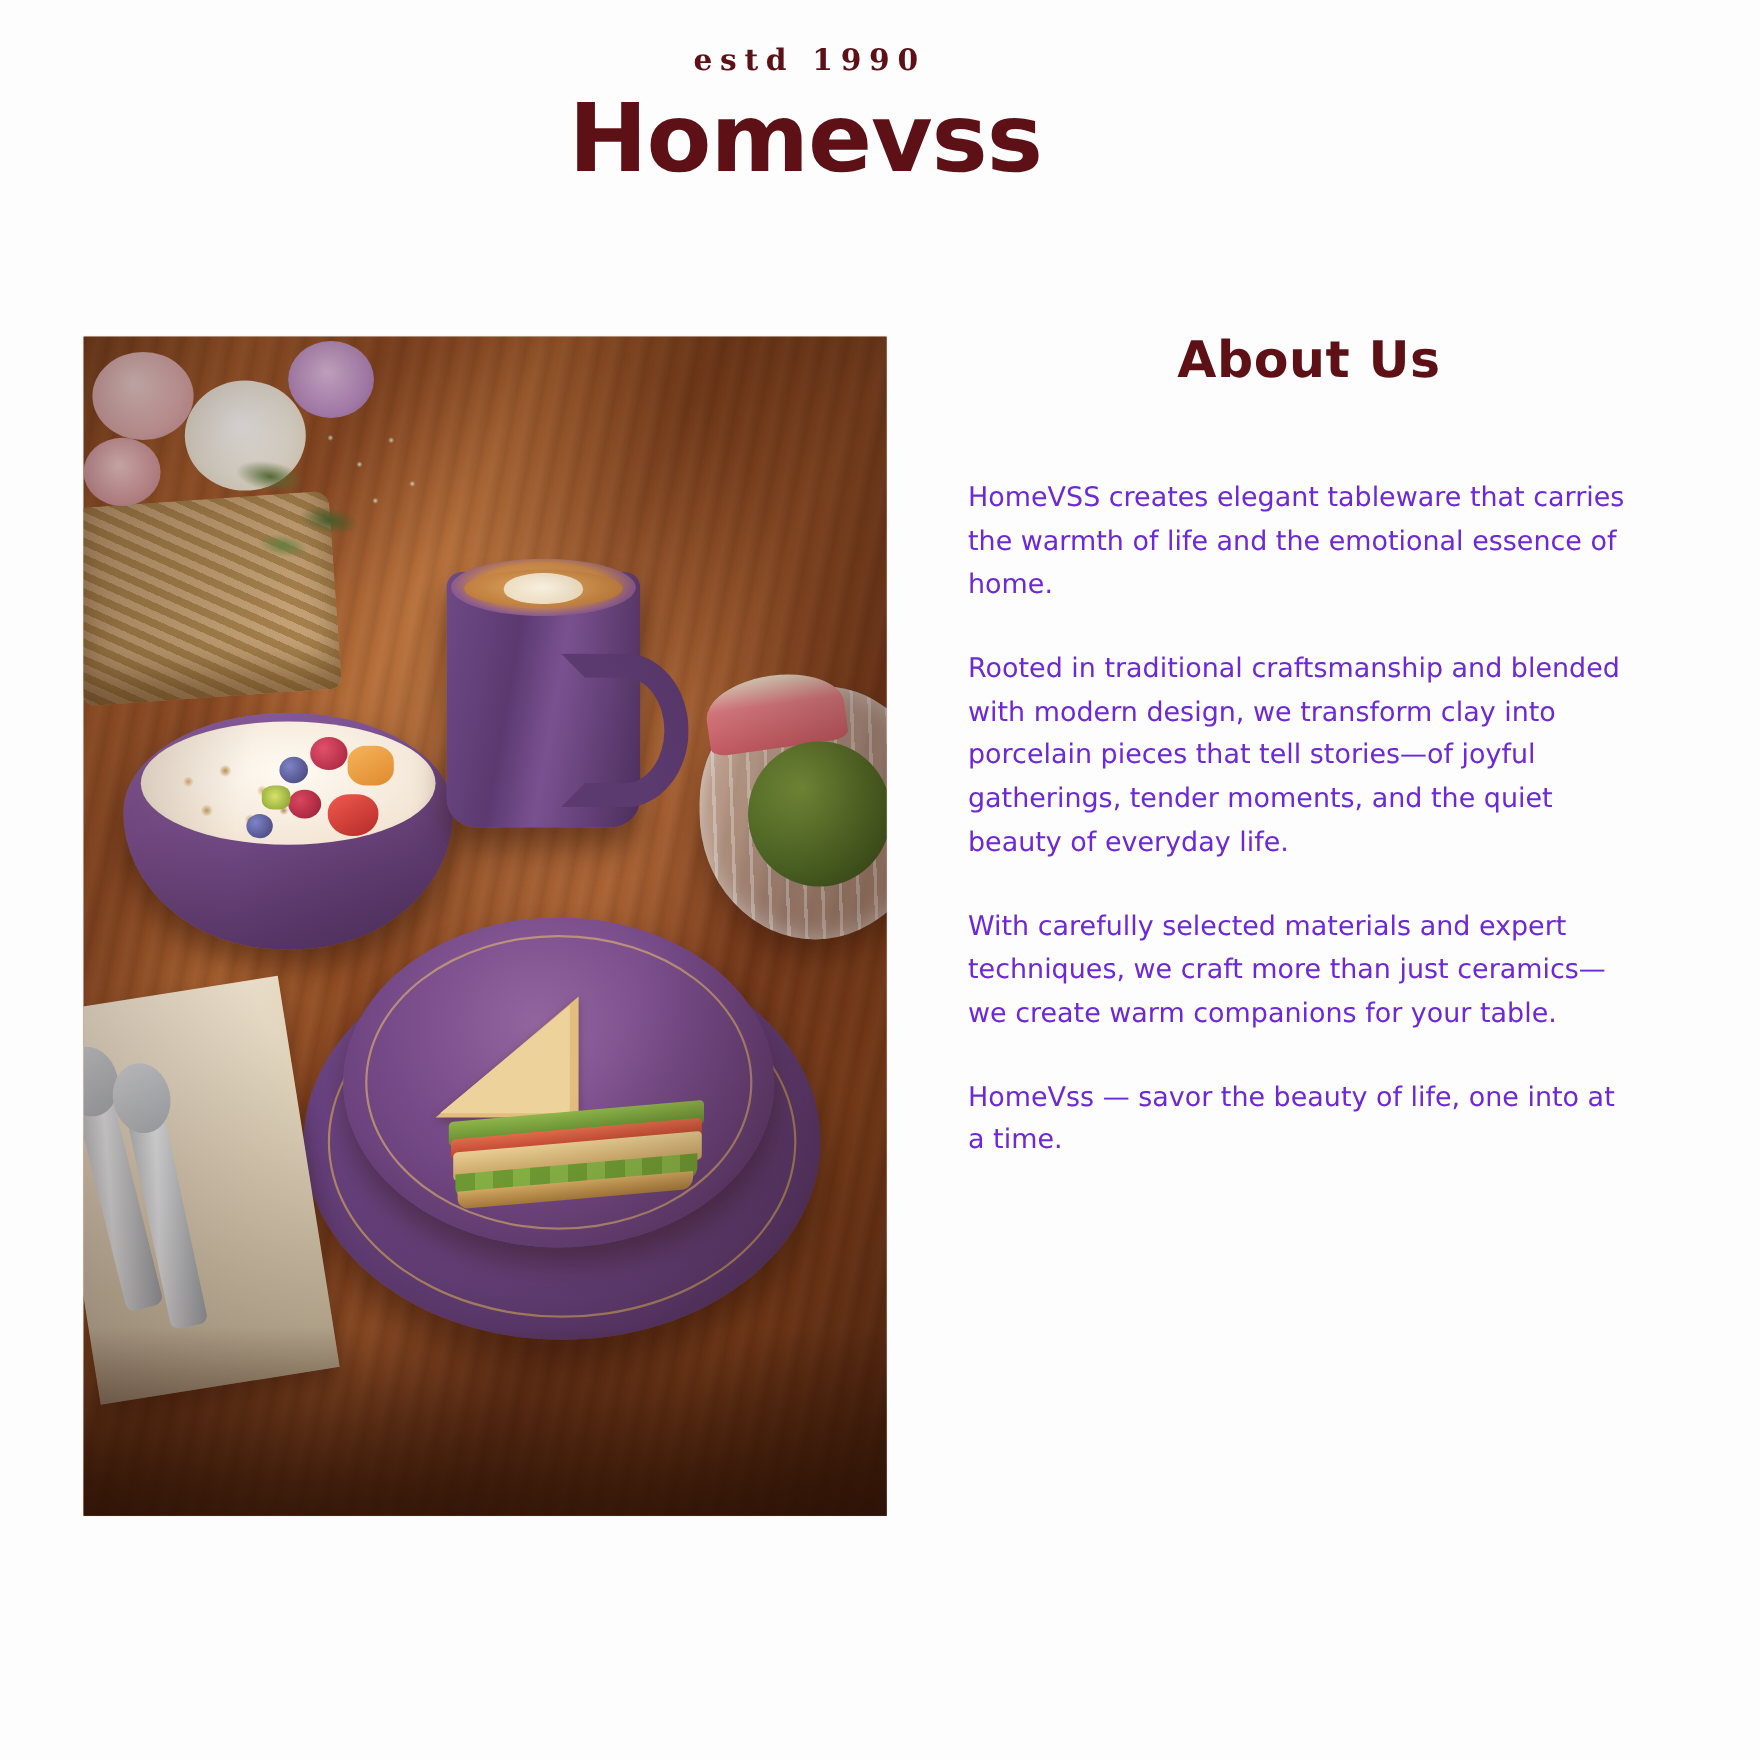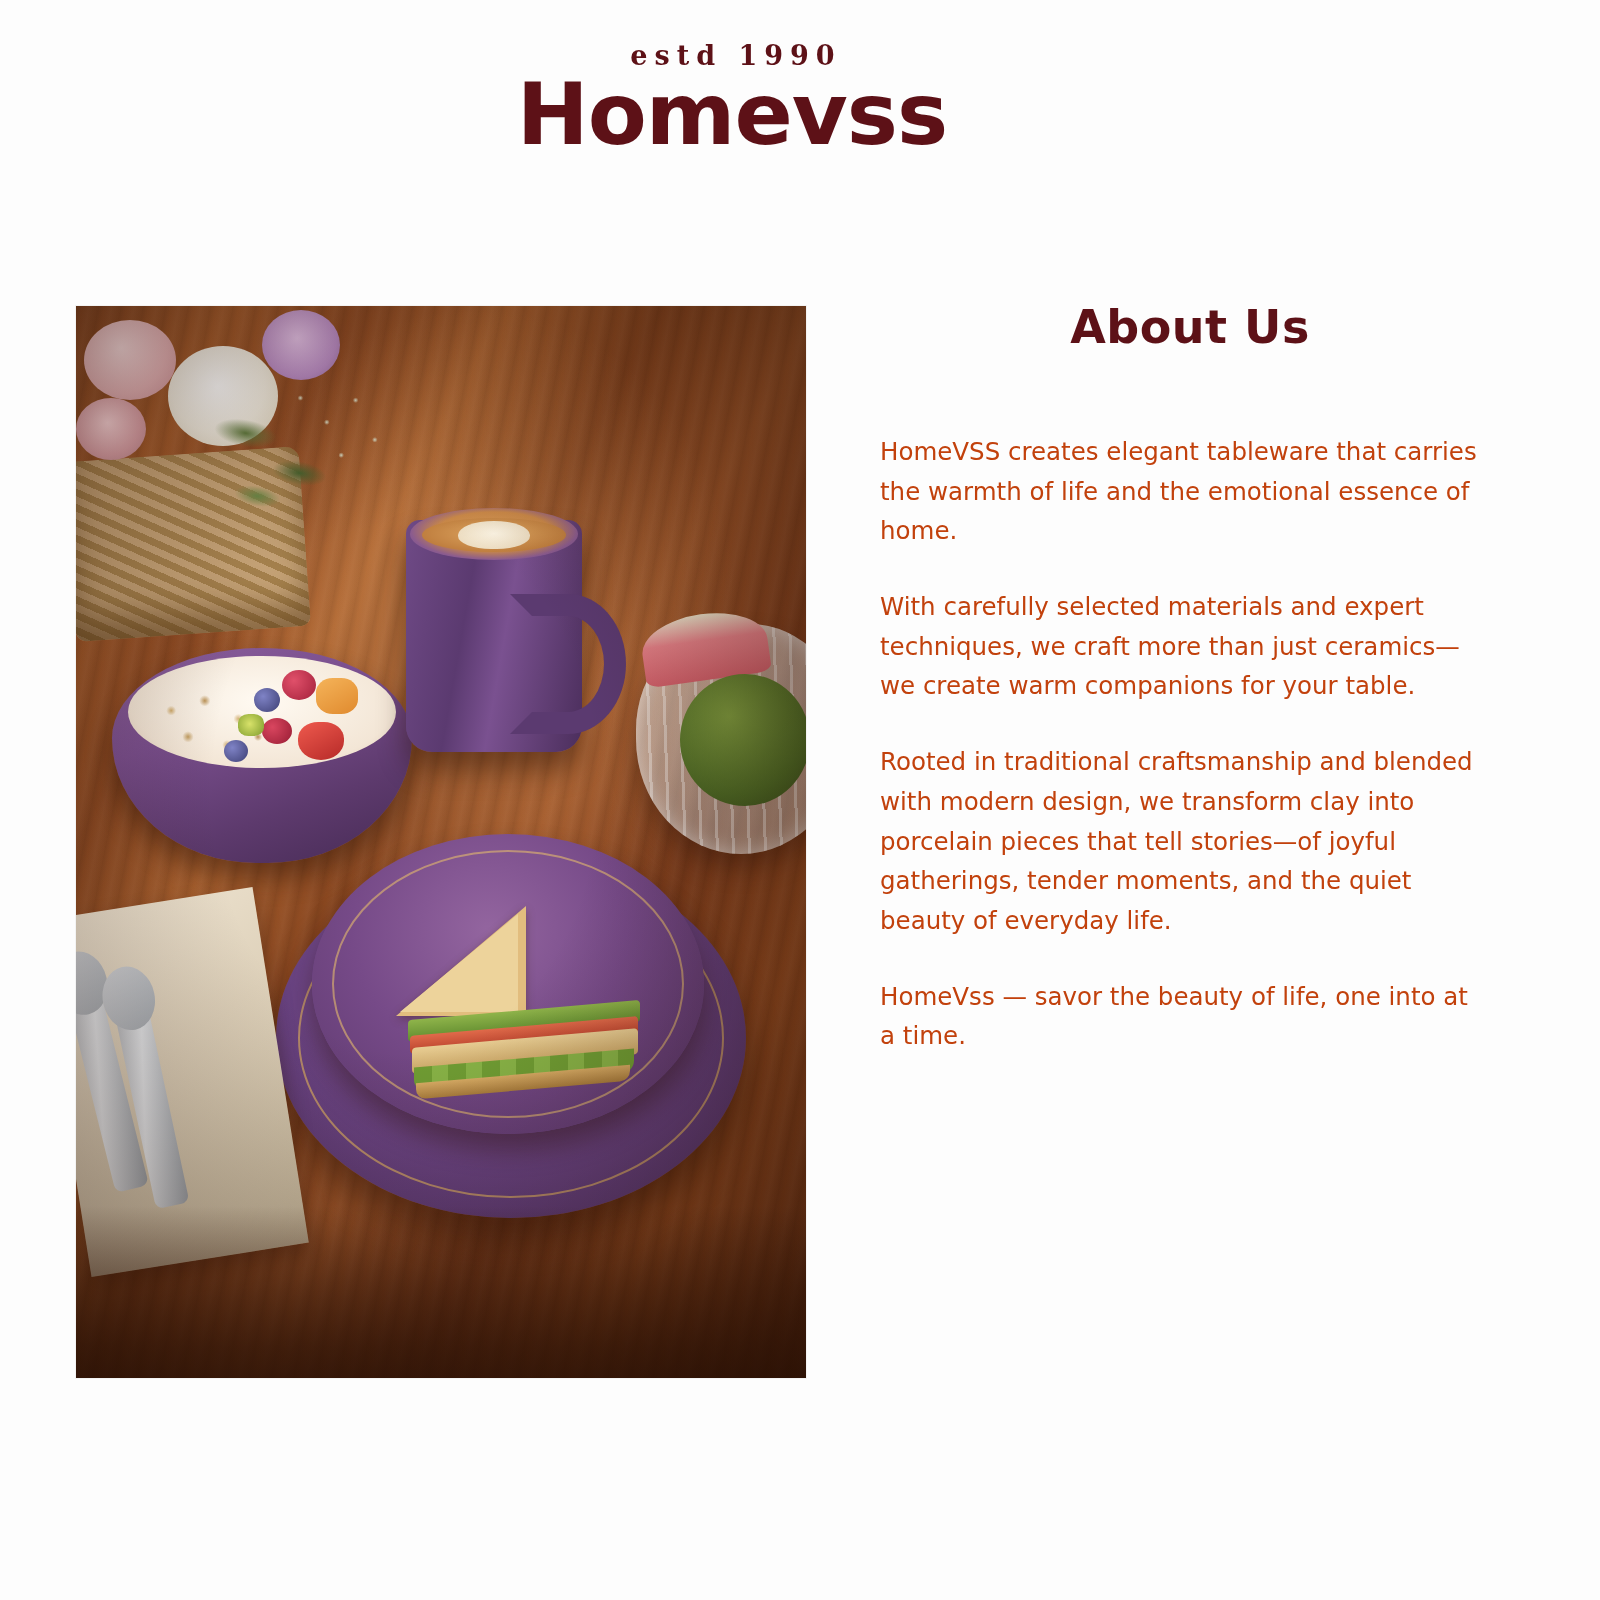--- a/index.html
+++ b/index.html
@@ -36,20 +36,21 @@
     font-weight: 700;
     margin-left: 8px;
   }
   .brand-name {
     font-family: "DejaVu Sans", sans-serif;
     font-size: 86px;
     font-weight: 700;
     color: #5d1117;
     letter-spacing: -1px;
     line-height: 1.0;
+    margin-top: 12px;
   }
 
   
   .photo {
     position: absolute;
     left: 76px;
     top: 306px;
     width: 730px;
     height: 1072px;
     overflow: hidden;
@@ -333,21 +334,21 @@
     font-weight: 700;
     color: #5d1117;
     letter-spacing: 0.5px;
     margin: 0 0 78px 0;
     text-align: center;
   }
   .para {
     font-family: "DejaVu Sans", sans-serif;
     font-size: 24.5px;
     line-height: 1.62;
-    color: #c2410c;
+    color: #6d28d9;
     margin: 0 0 36px 0;
     max-width: 610px;
   }
   .para:last-child { margin-bottom: 0; }
 </style>
 </head>
 <body>
 
 <div class="page">
 
@@ -410,18 +411,18 @@
         <div class="bowl-s"></div>
       </div>
 
     <div class="tbl-edge"></div>
     <div class="vign"></div>
   </div>
 
   <div class="content">
     <h1 class="about-title">About Us</h1>
     <p class="para">HomeVSS creates elegant tableware that carries the warmth of life and the emotional essence of home.</p>
+    <p class="para">Rooted in traditional craftsmanship and blended with modern design, we transform clay into porcelain pieces that tell stories—of joyful gatherings, tender moments, and the quiet beauty of everyday life.</p>
     <p class="para">With carefully selected materials and expert techniques, we craft more than just ceramics—we create warm companions for your table.</p>
-    <p class="para">Rooted in traditional craftsmanship and blended with modern design, we transform clay into porcelain pieces that tell stories—of joyful gatherings, tender moments, and the quiet beauty of everyday life.</p>
     <p class="para">HomeVss — savor the beauty of life, one into at a time.</p>
   </div>
 
 </div>
 
 </body></html>

